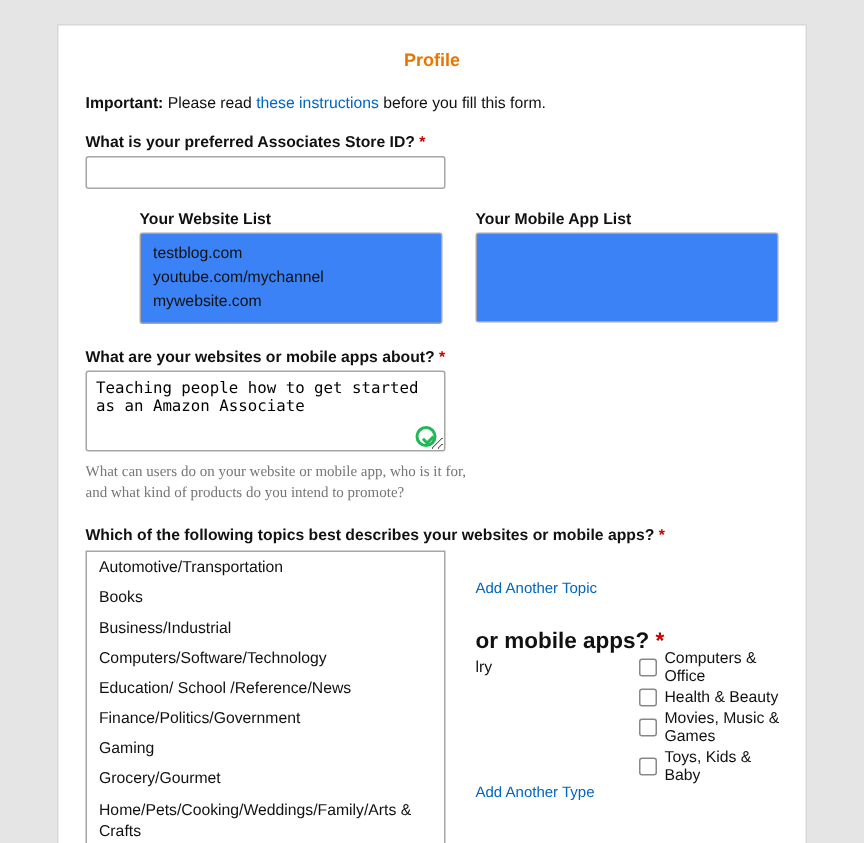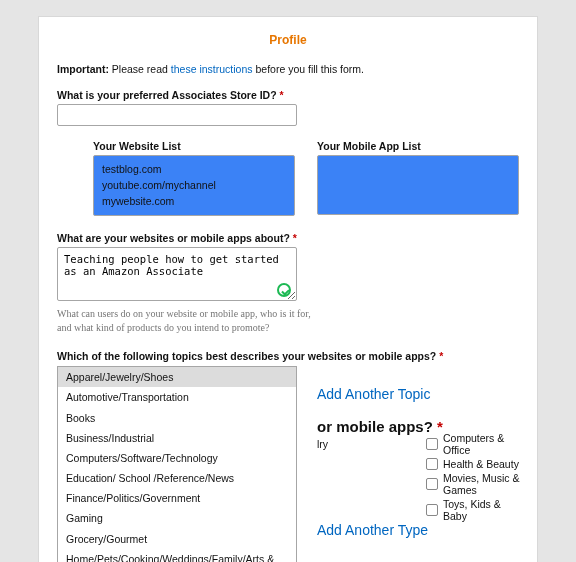--- a/index.html
+++ b/index.html
@@ -124,21 +124,21 @@
   .right-area {
     position: relative;
     margin-top: 4px;
     height: 208px;
   }
   .add-link {
     position: absolute;
     left: 260px;
     color: #0066c0;
     cursor: pointer;
-    font-size: 14px;
+    font-size: 10px;
   }
   .add-topic { top: 20px; }
   .add-type  { top: 156px; }
   .q-frag {
     position: absolute;
     left: 260px;
     top: 52px;
     font-weight: bold;
     font-size: 15px;
     white-space: nowrap;
@@ -211,21 +211,20 @@
       <div class="help-text">What can users do on your website or mobile app, who is it for, and what kind of products do you intend to promote?</div>
     </div>
 
     <div class="section-gap">
       <div class="qlabel">
         <span>Which of the following topics best describes your websites or mobile apps?</span> <span class="req">*</span>
       </div>
 
       <div class="dropdown-wrap">
         <div class="dropdown-list" id="topics-dropdown">
-            <div class="dropdown-item selected">Apparel/Jewelry/Shoes</div>
             <div class="dropdown-item">Automotive/Transportation</div>
             <div class="dropdown-item">Books</div>
             <div class="dropdown-item">Business/Industrial</div>
             <div class="dropdown-item">Computers/Software/Technology</div>
             <div class="dropdown-item">Education/ School /Reference/News</div>
             <div class="dropdown-item">Finance/Politics/Government</div>
             <div class="dropdown-item">Gaming</div>
             <div class="dropdown-item">Grocery/Gourmet</div>
             <div class="dropdown-item">Home/Pets/Cooking/Weddings/Family/Arts &amp; Crafts</div>
           </div>

